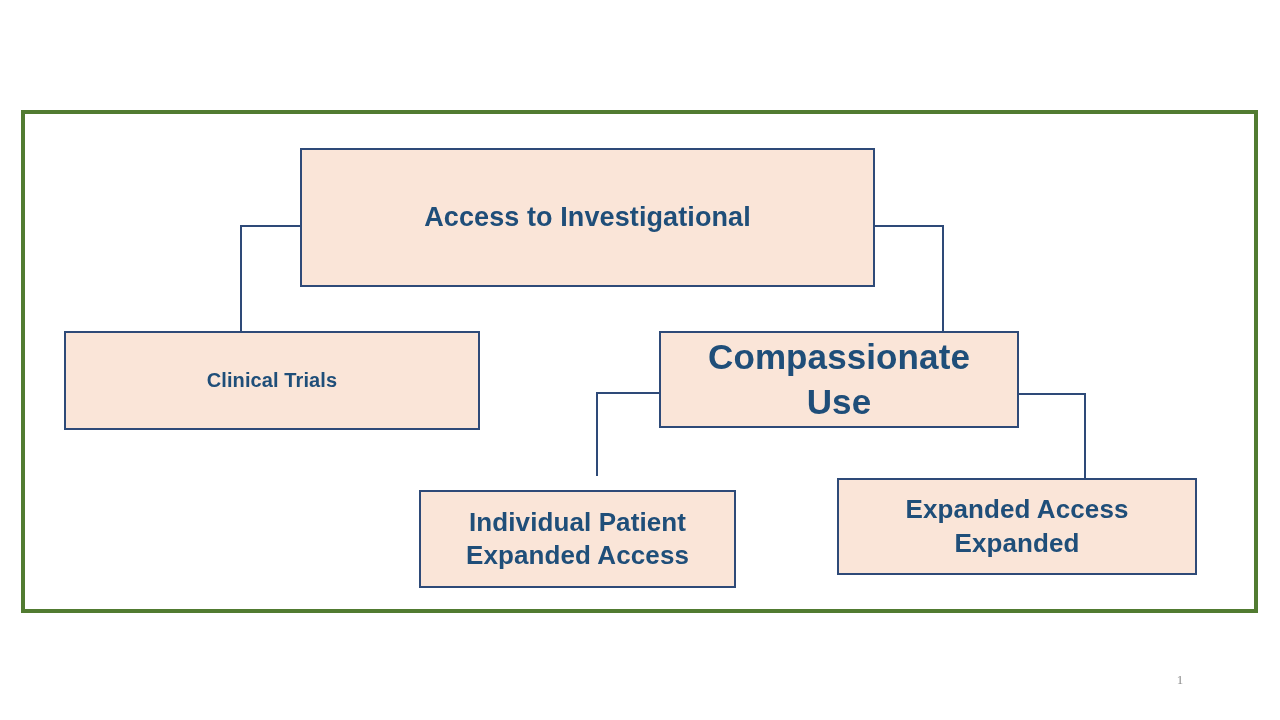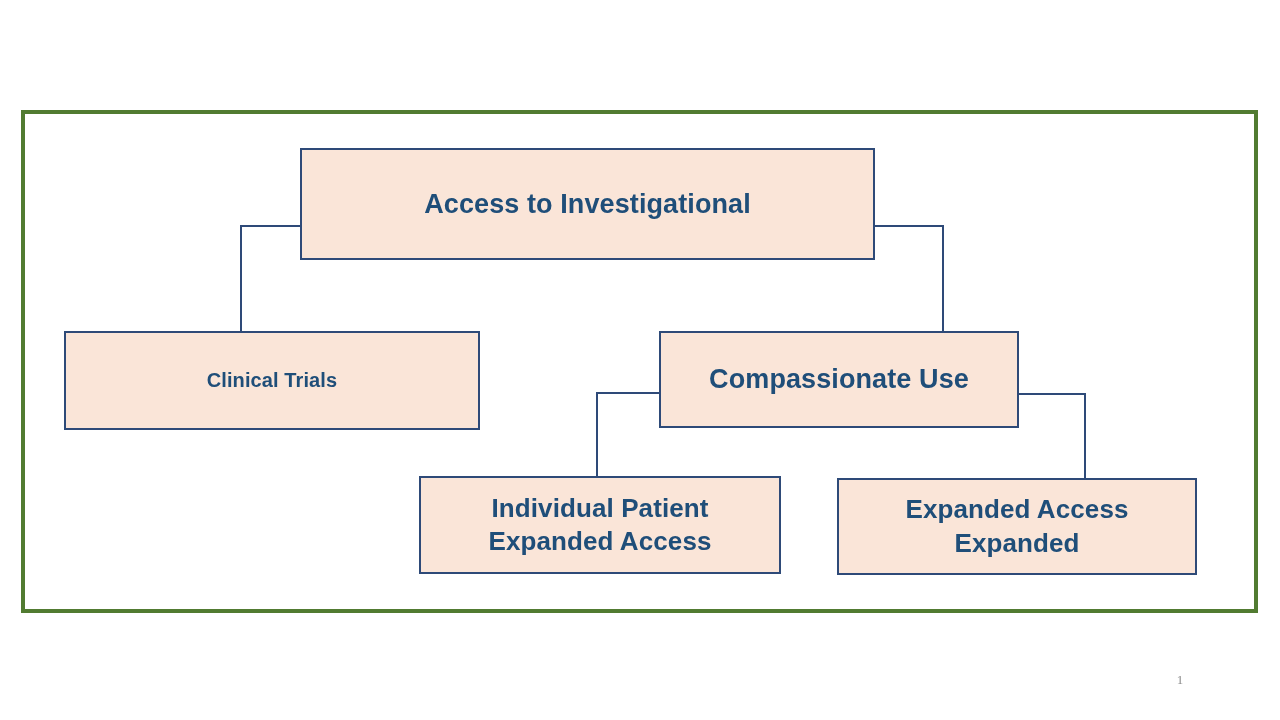--- a/index.html
+++ b/index.html
@@ -59,44 +59,44 @@
     font-weight: bold;
     letter-spacing: 0.1px;
     line-height: 1.28;
     padding: 2px 10px;
   }
 
   #node-root {
     left: 300px;
     top: 148px;
     width: 575px;
-    height: 112px;
+    height: 139px;
     font-size: 27px;
   }
 
   #node-clinical-trials {
     left: 64px;
     top: 331px;
     width: 416px;
     height: 99px;
     font-size: 20px;
   }
 
   #node-compassionate-use {
     left: 659px;
     top: 331px;
     width: 360px;
     height: 97px;
-    font-size: 27px;
+    font-size: 35px;
   }
 
   #node-individual-patient {
     left: 419px;
-    top: 476px;
-    width: 362px;
+    top: 490px;
+    width: 317px;
     height: 98px;
     font-size: 26px;
   }
 
   #node-expanded-access-protocol {
     left: 837px;
     top: 478px;
     width: 360px;
     height: 97px;
     font-size: 26px;

